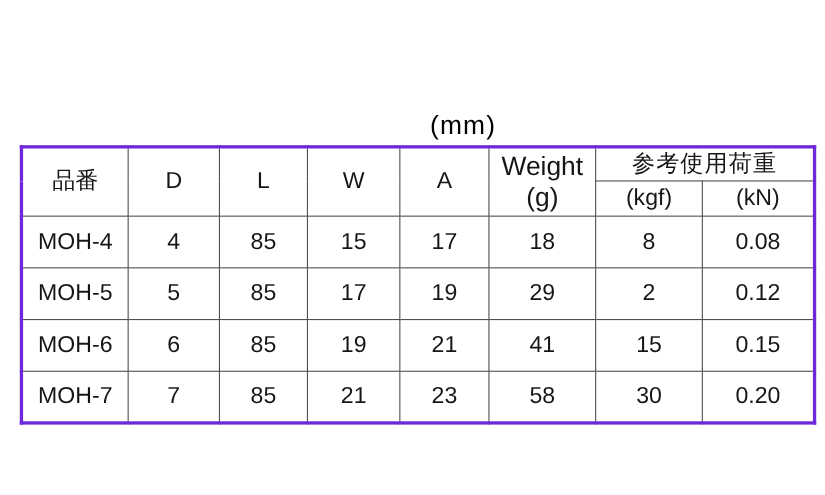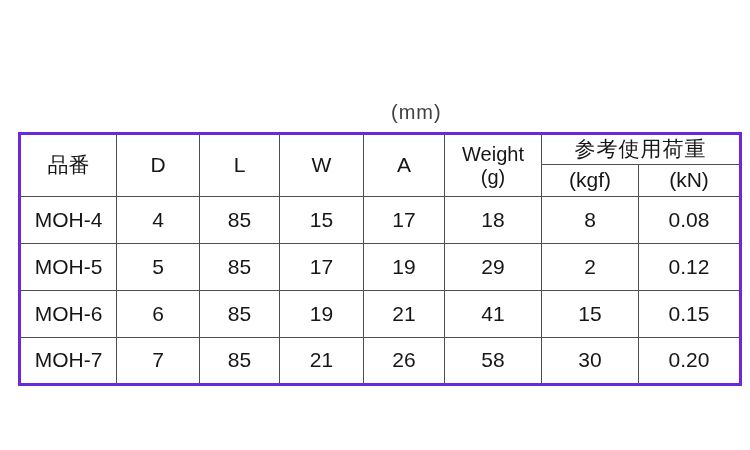--- a/index.html
+++ b/index.html
@@ -12,22 +12,22 @@
     position: relative;
     width: 750px;
     height: 450px;
     background: #ffffff;
     overflow: hidden;
   }
   .mm-label {
     position: absolute;
     left: 391px;
     top: 101px;
-    font-size: 20px;
-    color: #404040;
+    font-size: 24px;
+    color: #000000;
     letter-spacing: 1px;
     white-space: nowrap;
   }
   table.spec {
     position: absolute;
     left: 18px;
     top: 132px;
     width: 721px;
     border-collapse: collapse;
     table-layout: fixed;
@@ -42,21 +42,21 @@
     font-weight: normal;
     padding: 0;
     font-size: 21px;
     line-height: 1.15;
     overflow: hidden;
     white-space: nowrap;
   }
   tr.hdr-row-1 { height: 31px; }
   tr.hdr-row-2 { height: 32px; }
   tr.data-row  { height: 47px; }
-  .weight-cell div { font-size: 20px; }
+  .weight-cell div { font-size: 24px; }
   .jp-header { font-size: 21px; letter-spacing: 1px; }
   .sub-unit  { font-size: 20px; }
 </style>
 </head>
 <body>
 
 <div class="canvas">
 
   <div class="mm-label">(mm)</div>
 
@@ -118,20 +118,20 @@
         <td>21</td>
         <td>41</td>
         <td>15</td>
         <td>0.15</td>
       </tr>
       <tr class="data-row">
         <td>MOH-7</td>
         <td>7</td>
         <td>85</td>
         <td>21</td>
-        <td>26</td>
+        <td>23</td>
         <td>58</td>
         <td>30</td>
         <td>0.20</td>
       </tr>
     </tbody>
   </table>
 </div>
 
 </body></html>

